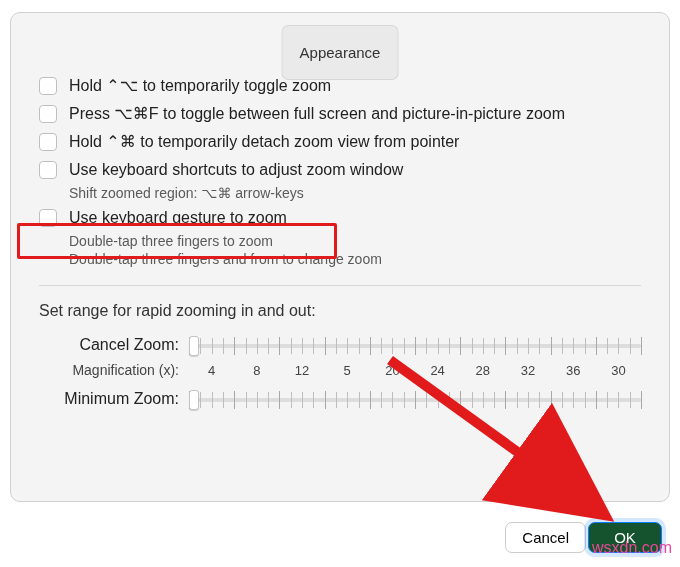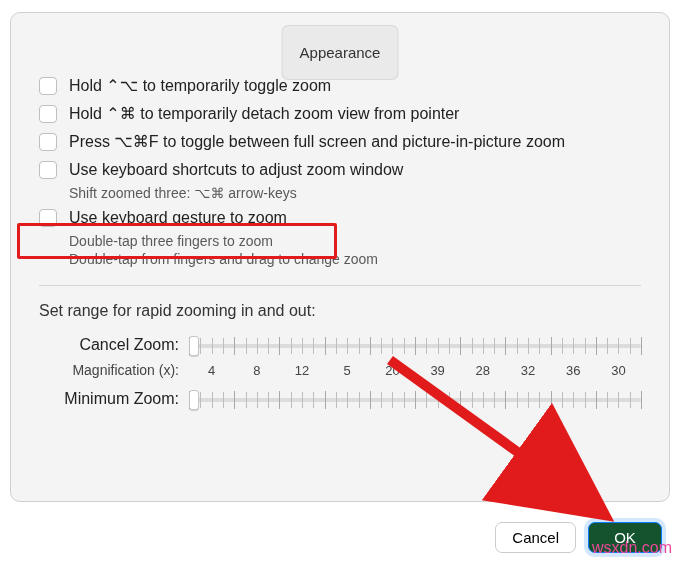--- a/index.html
+++ b/index.html
@@ -66,21 +66,21 @@
   .knob {
     position: absolute; top: 2px; width: 10px; height: 20px;
     background: #fff; border: 1px solid #c4c4c4; border-radius: 3px;
     box-shadow: 0 1px 1px rgba(0,0,0,.15);
   }
   .mag-row { display: flex; align-items: center; margin: 2px 0 10px 0; }
   .mag-vals { flex: 1; display: flex; font-size: 13px; color: #444; }
   .mag-vals span { flex: 1; text-align: center; }
   
   .btnbar {
-    position: absolute; right: 18px; bottom: 14px; display: flex; gap: 12px;
+    position: absolute; right: 18px; bottom: 14px; display: flex; gap: 2px;
   }
   .btn {
     min-width: 74px; padding: 6px 16px; font-size: 15px;
     border-radius: 7px; border: 1px solid #ccc; background: #fff;
     cursor: pointer;
   }
   .btn.primary {
     background: #14532d; border-color: #0a7cff; color: #fff;
     box-shadow: 0 0 0 4px rgba(10,124,255,.18);
   }
@@ -102,38 +102,38 @@
   </div>
 
   <div class="content">
 
     <div class="row">
       <input type="checkbox" class="cb" style="">
       <span class="lbl">Hold ⌃⌥ to temporarily toggle zoom</span>
     </div>
     <div class="row">
       <input type="checkbox" class="cb" style="">
+      <span class="lbl">Press ⌥⌘F to toggle between full screen and picture-in-picture zoom</span>
+    </div>
+    <div class="row">
+      <input type="checkbox" class="cb" style="">
       <span class="lbl">Hold ⌃⌘ to temporarily detach zoom view from pointer</span>
     </div>
     <div class="row">
       <input type="checkbox" class="cb" style="">
-      <span class="lbl">Press ⌥⌘F to toggle between full screen and picture-in-picture zoom</span>
-    </div>
-    <div class="row">
-      <input type="checkbox" class="cb" style="">
       <span class="lbl">Use keyboard shortcuts to adjust zoom window</span>
     </div>
-    <div class="hint">Shift zoomed three:   ⌥⌘ arrow-keys</div>
+    <div class="hint">Shift zoomed region:   ⌥⌘ arrow-keys</div>
 
     <div class="row" style="margin-top:6px">
       <input type="checkbox" class="cb" style="">
       <span class="lbl">Use keyboard gesture to zoom</span>
     </div>
     <div class="hint">Double-tap three fingers to zoom</div>
-    <div class="hint2">Double-tap from fingers and drag to change zoom</div>
+    <div class="hint2">Double-tap three fingers and from to change zoom</div>
 
     <hr class="sep">
 
     <div class="section-title">Set range for rapid zooming in and out:</div>
 
     <div class="slider-row">
       <div class="slider-label">Cancel Zoom:</div>
       <div class="slider" id="slider-max">
         <div class="track"></div>
         <div class="ticks">
@@ -184,21 +184,21 @@
     </div>
 
     <div class="mag-row">
       <div class="slider-label small">Magnification (x):</div>
       <div class="mag-vals" id="mag-vals">
           <span>4</span>
           <span>8</span>
           <span>12</span>
           <span>5</span>
           <span>20</span>
-          <span>39</span>
+          <span>24</span>
           <span>28</span>
           <span>32</span>
           <span>36</span>
           <span>30</span>
         </div>
     </div>
 
     <div class="slider-row">
       <div class="slider-label">Minimum Zoom:</div>
       <div class="slider" id="slider-min">

